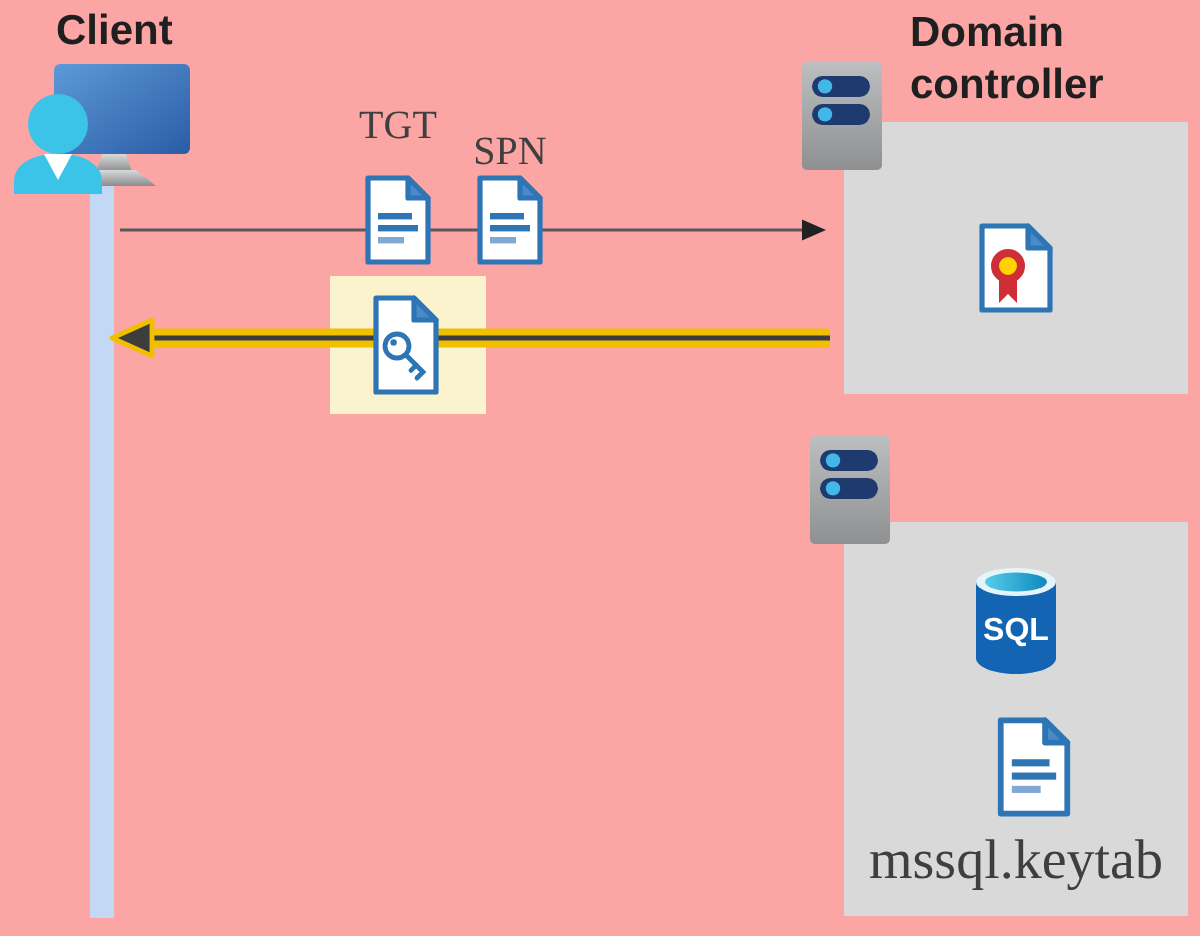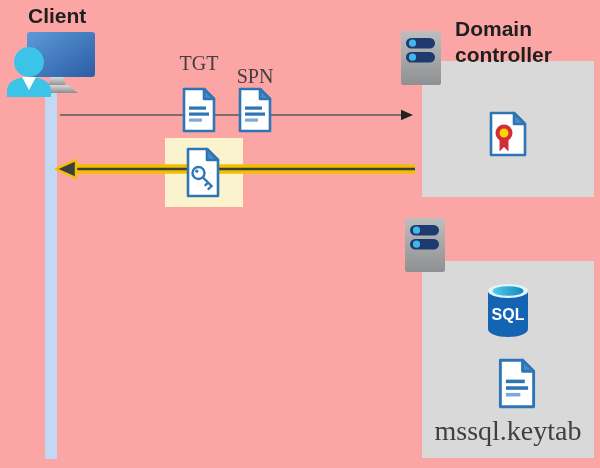--- a/index.html
+++ b/index.html
@@ -98,21 +98,21 @@
   </svg>
 
   <svg class="abs z3" style="left:185px;top:147px" width="36" height="51" viewBox="0 0 36 51">
     <path d="M3 2 H22 L33 13 V49 H3 Z" fill="#ffffff" stroke="#2e75b6" stroke-width="2.6" stroke-linejoin="round"></path>
     <path d="M22 2 L33 13 H22 Z" fill="#4a8ac9" stroke="#2e75b6" stroke-width="2.6" stroke-linejoin="round"></path>
     <circle cx="13.5" cy="26" r="6" fill="none" stroke="#2e75b6" stroke-width="2.4"></circle>
     <circle cx="11.8" cy="24.2" r="1.6" fill="#2e75b6"></circle>
     <path d="M18 30.5 L26.5 39 L23.5 42 M23.2 35.5 L20.5 38.2" fill="none" stroke="#2e75b6" stroke-width="2.4" stroke-linecap="round"></path>
   </svg>
 
-  <div class="abs z3 title" style="left:455px;top:16px">Domain
+  <div class="abs z3 title" style="left:455px;top:4px">Domain
 controller</div>
   <svg class="abs z3" style="left:400px;top:30px" width="42" height="56" viewBox="0 0 42 56">
     <rect x="1" y="1" width="40" height="54" rx="2.5" fill="url(#srvGrad)"></rect>
     <rect x="6" y="8" width="29" height="10.5" rx="5.2" fill="#1e3a6e"></rect>
     <circle cx="12.5" cy="13.2" r="3.6" fill="#43b7e8"></circle>
     <rect x="6" y="22" width="29" height="10.5" rx="5.2" fill="#1e3a6e"></rect>
     <circle cx="12.5" cy="27.2" r="3.6" fill="#43b7e8"></circle>
   </svg>
 
   <svg class="abs z3" style="left:488px;top:111px" width="40" height="46" viewBox="0 0 40 46">

